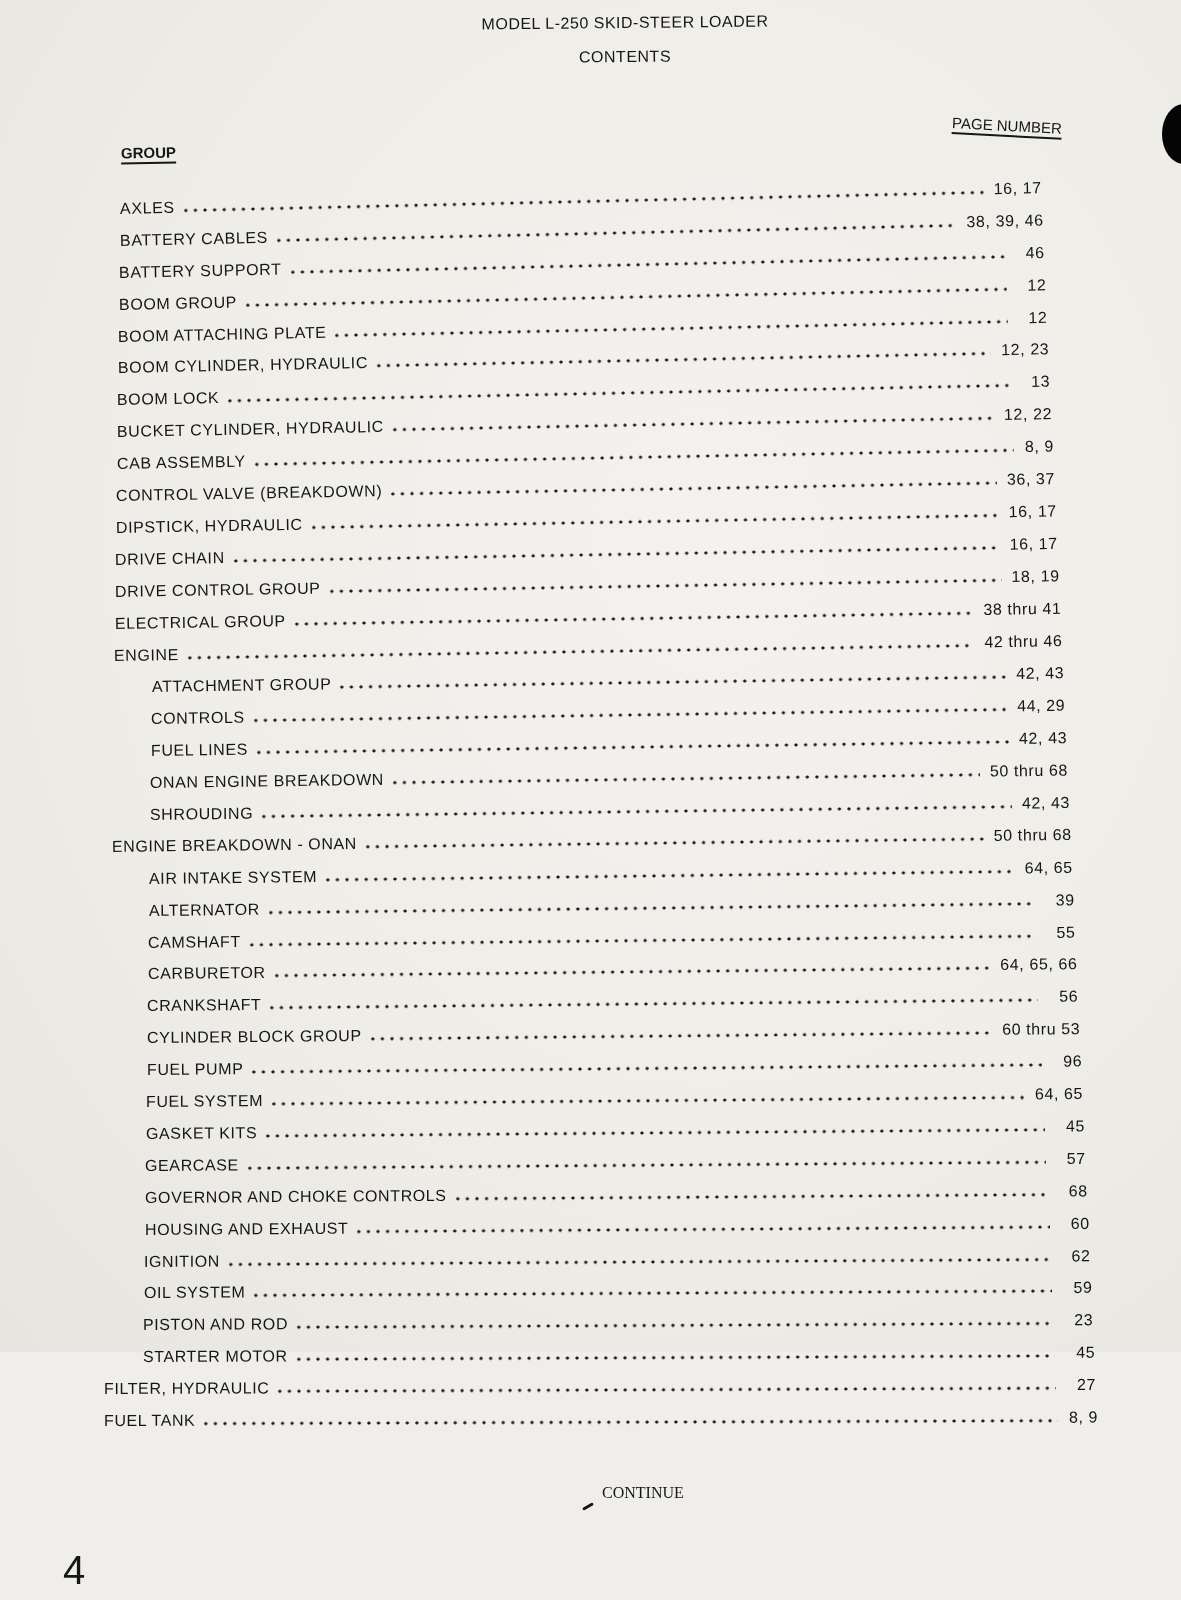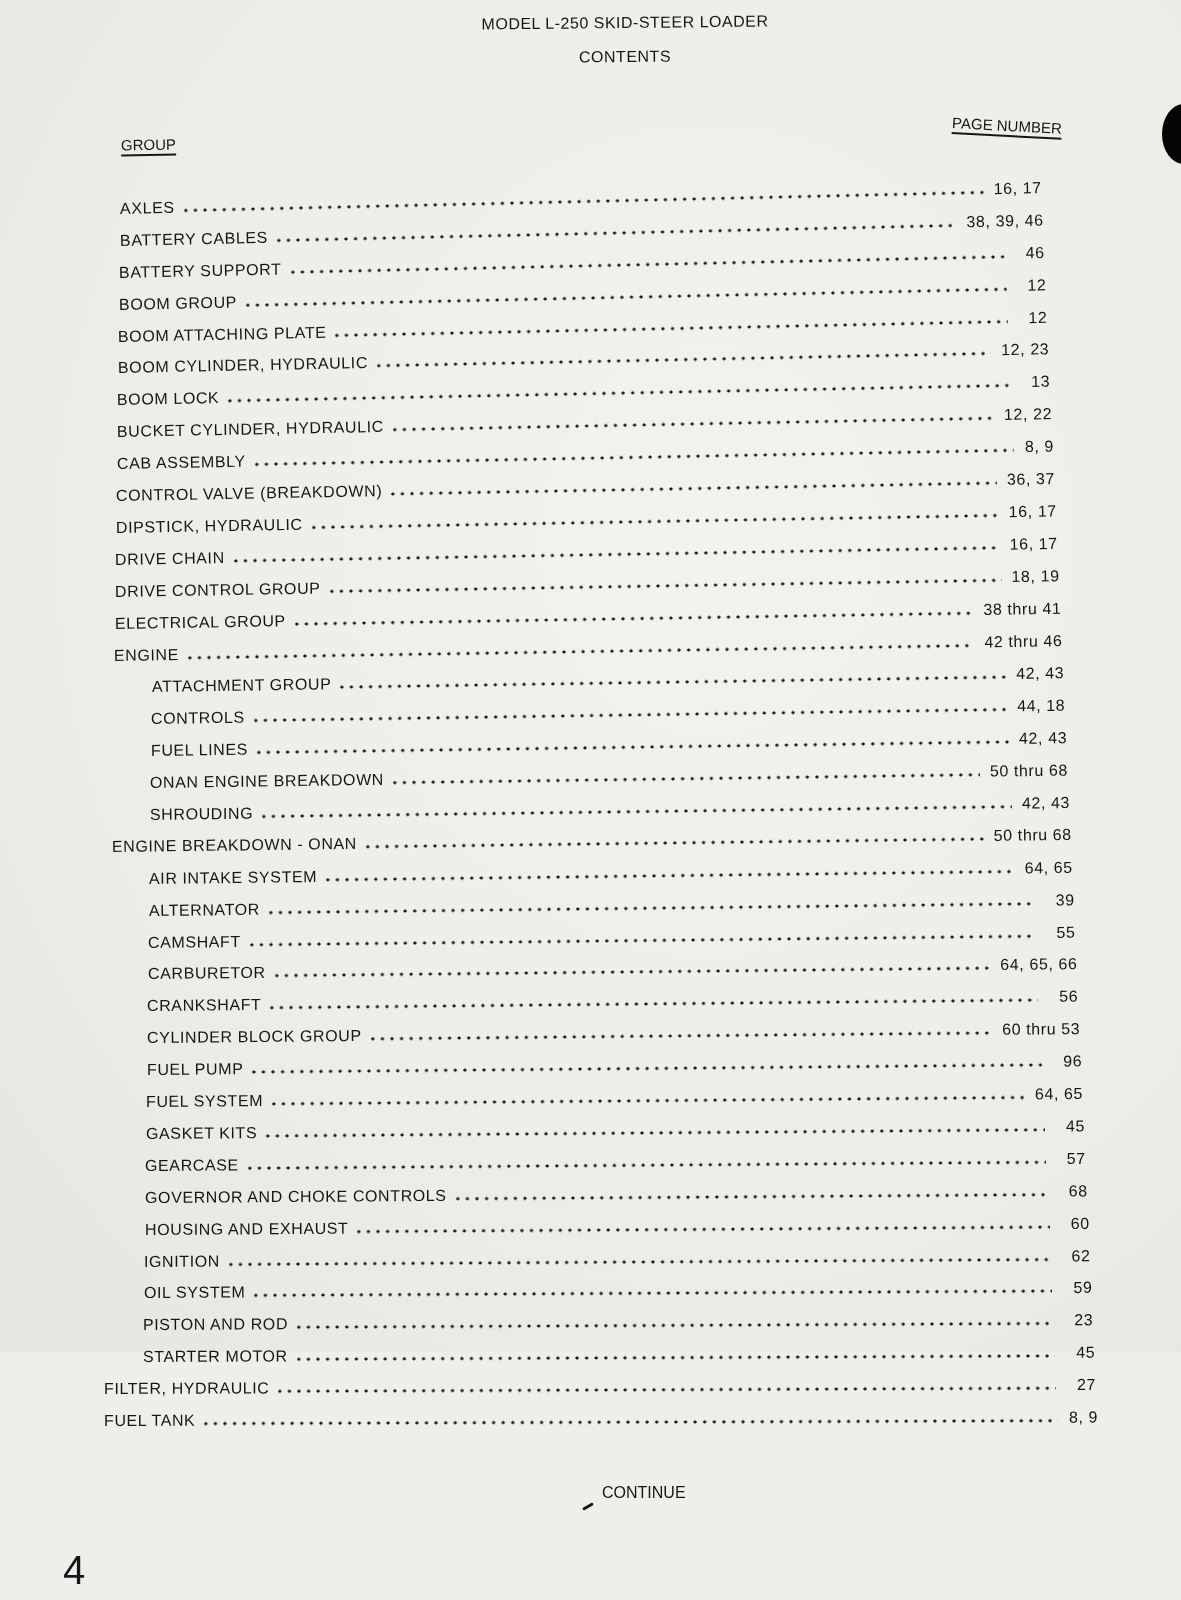--- a/index.html
+++ b/index.html
@@ -22,39 +22,39 @@
       position: absolute; left: 0; width: 1250px; text-align: center;
       font-family: "Liberation Sans", "DejaVu Sans", sans-serif;
       font-size: 16px; letter-spacing: 0.5px; transform: rotate(-0.6deg);
     }
     .title.t1 { top: 14px; }
     .title.t2 { top: 48px; }
     .col-head {
       position: absolute; font-family: "Liberation Sans", "DejaVu Sans", sans-serif;
       font-size: 15px; border-bottom: 2px solid #161616; padding-bottom: 1px;
     }
-    .col-group { left: 121px; top: 136px; transform: rotate(-1deg); }
+    .col-group { left: 121px; top: 144px; transform: rotate(-1deg); font-weight: bold; }
     .col-page { left: 952px; top: 117px; transform: rotate(3deg); }
     .toc { position: absolute; left: 0; top: 0; width: 1181px; height: 1600px; }
     .row {
       position: absolute; display: flex; align-items: baseline;
       font-family: "Liberation Sans", "DejaVu Sans", sans-serif;
       font-size: 16px; letter-spacing: 0.6px; white-space: nowrap;
       transform-origin: left center;
     }
     .row .label { flex: 0 0 auto; padding-right: 6px; }
     .row .leader {
       flex: 1 1 auto; height: 4px; align-self: center; margin-top: 6px;
       background-image: radial-gradient(circle, #161616 1.4px, transparent 1.7px);
       background-size: 9.6px 4px; background-repeat: repeat-x;
     }
     .row .pages { flex: 0 0 auto; padding-left: 10px; text-align: right; min-width: 30px; }
     .continue {
       position: absolute; left: 602px; top: 1484px;
-      font-family: Liberation Sans, sans-serif; font-size: 16px;
+      font-family: Liberation Serif, serif; font-size: 16px;
     }
     .tick {
       position: absolute; left: 582px; top: 1505px; width: 12px; height: 3px;
       background: #161616; transform: rotate(-30deg); border-radius: 2px;
     }
     .page-num {
       position: absolute; left: 63px; top: 1548px;
       font-family: "Liberation Sans", "DejaVu Sans", sans-serif; font-size: 40px;
     }
   </style>
@@ -147,21 +147,21 @@
         <span class="pages">42 thru 46</span>
       </div>
       <div class="row" style="top: 678.421px; left: 151.684px; width: 912.421px; transform: rotate(-0.865789deg);">
         <span class="label">ATTACHMENT GROUP</span>
         <span class="leader"></span>
         <span class="pages">42, 43</span>
       </div>
       <div class="row" style="top: 710.316px; left: 151.263px; width: 914.316px; transform: rotate(-0.836842deg);">
         <span class="label">CONTROLS</span>
         <span class="leader"></span>
-        <span class="pages">44, 18</span>
+        <span class="pages">44, 29</span>
       </div>
       <div class="row" style="top: 742.211px; left: 150.842px; width: 916.211px; transform: rotate(-0.807895deg);">
         <span class="label">FUEL LINES</span>
         <span class="leader"></span>
         <span class="pages">42, 43</span>
       </div>
       <div class="row" style="top: 774.105px; left: 150.421px; width: 918.105px; transform: rotate(-0.778947deg);">
         <span class="label">ONAN ENGINE BREAKDOWN</span>
         <span class="leader"></span>
         <span class="pages">50 thru 68</span>

